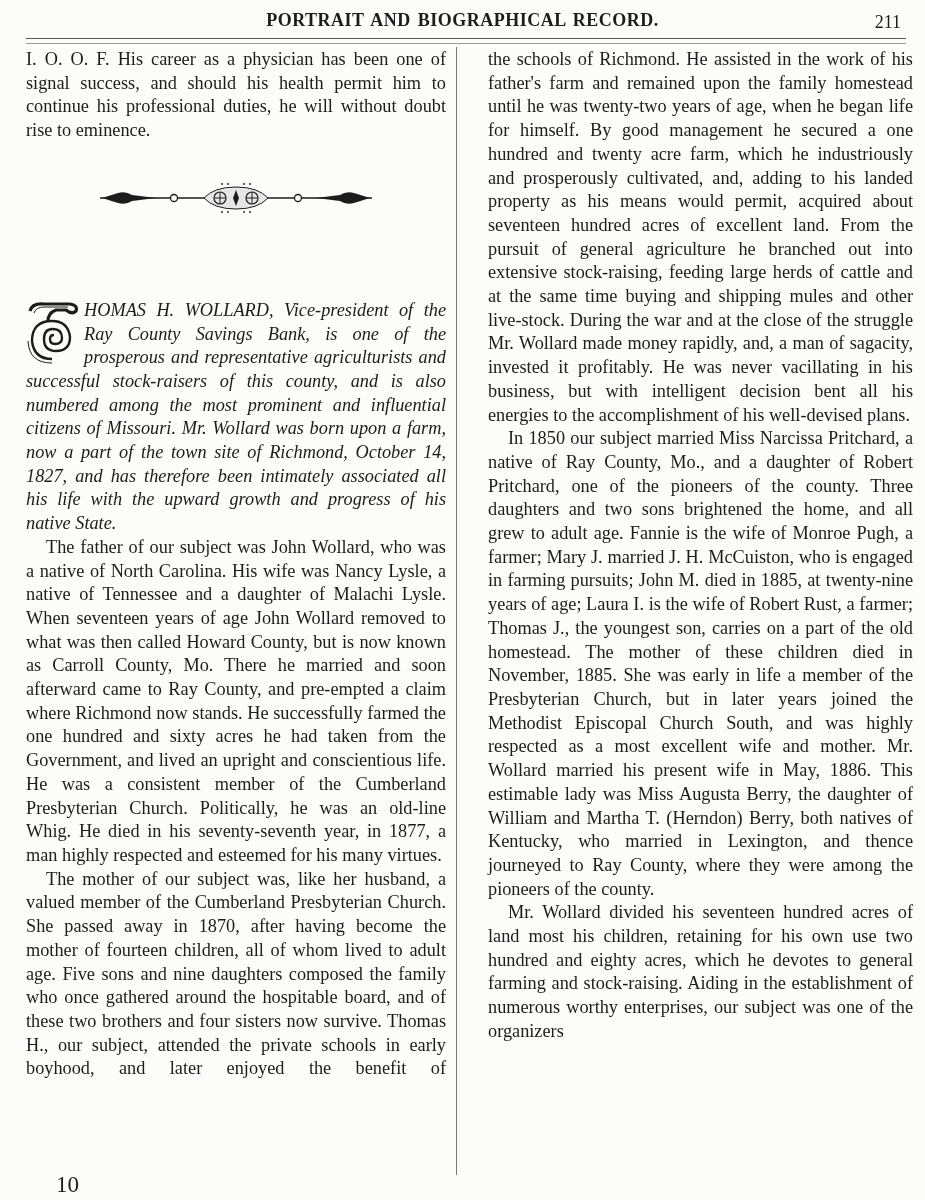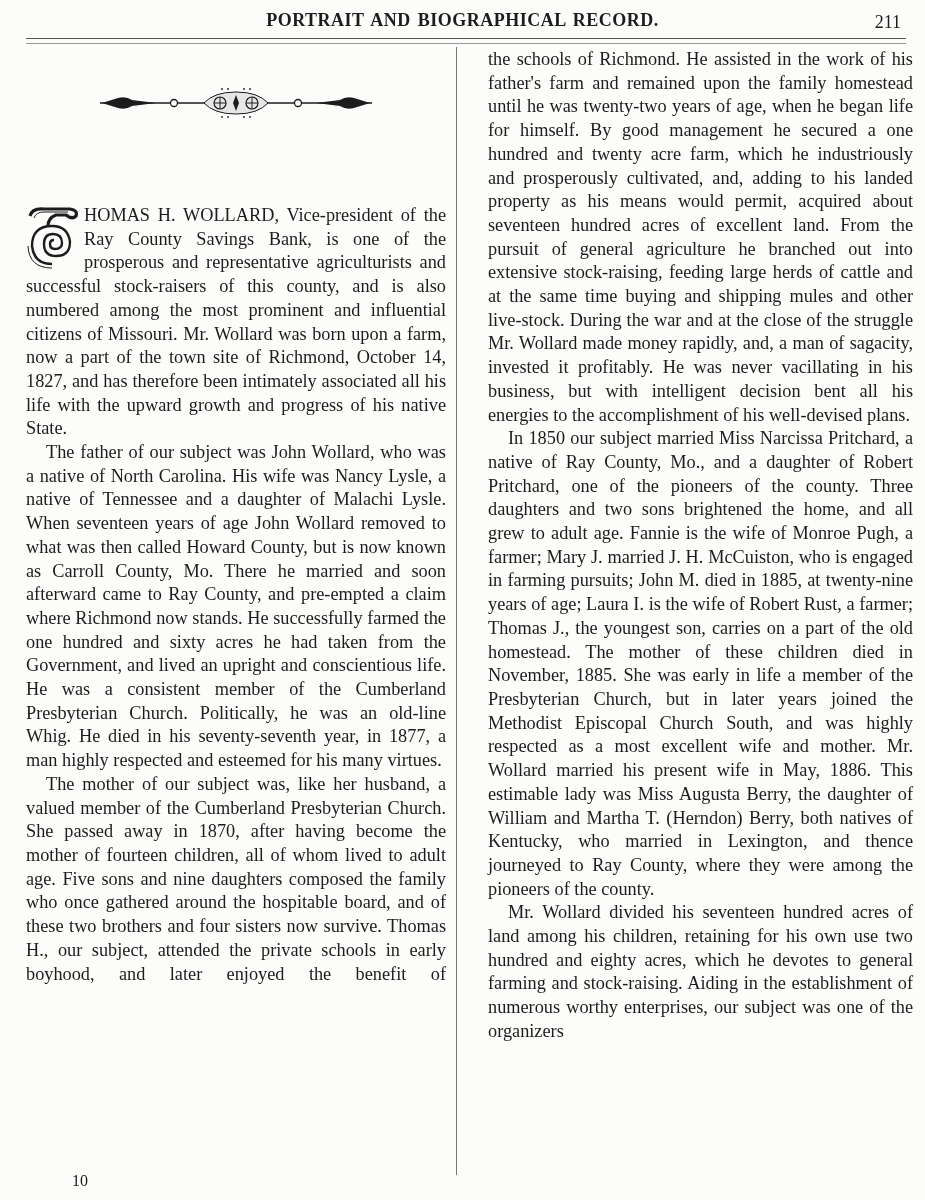--- a/index.html
+++ b/index.html
@@ -20,38 +20,39 @@
     .column { position: absolute; top: 48px; font-size: 18.3px; line-height: 23.7px; text-align: justify; }
     .col-left { left: 26px; width: 420px; }
     .col-right { left: 488px; width: 425px; }
     .column p { margin: 0; }
     .column p.indent { text-indent: 20px; }
     .column p.last { text-align-last: left; }
     .column p.justify-all { text-align-last: justify; font-family: Liberation Serif, serif; }
     .ornament { height: 110px; display: flex; align-items: center; justify-content: center; }
     .ornament svg { display: block; }
     .spacer { height: 46px; }
-    .dropcap-para { position: relative; }
+    .dropcap-para { position: relative; font-style: italic; }
     .dropcap {
       float: left; width: 52px; height: 64px; margin: 2px 6px 0 0;
     }
-    .footer-sig { position: absolute; left: 72px; top: 1172px; font-size: 16px; }
+    .footer-sig { position: absolute; left: 56px; top: 1172px; font-size: 23px; }
   </style>
 </head>
 <body>
 
 <div class="header">
   <div class="header-title">PORTRAIT AND BIOGRAPHICAL RECORD.</div>
   <div class="page-number">211</div>
 </div>
 <div class="rule r1"></div>
 <div class="rule r2"></div>
 <div class="col-divider"></div>
 
 <div class="column col-left">
+  <p class="last">I. O. O. F. His career as a physician has been one of signal success, and should his health permit him to continue his professional duties, he will without doubt rise to eminence.</p>
 
   <div class="ornament">
     <svg width="280" height="34" viewBox="0 0 280 34">
       <line x1="4" y1="17" x2="276" y2="17" stroke="#1c1c1c" stroke-width="1.5"></line>
       <path d="M6 17 L22 12 Q30 10 36 14 L60 17 L36 20 Q30 24 22 22 Z" fill="#1c1c1c"></path>
       <path d="M274 17 L258 12 Q250 10 244 14 L220 17 L244 20 Q250 24 258 22 Z" fill="#1c1c1c"></path>
       <circle cx="78" cy="17" r="3.5" fill="#fcfcfa" stroke="#1c1c1c" stroke-width="1.3"></circle>
       <circle cx="202" cy="17" r="3.5" fill="#fcfcfa" stroke="#1c1c1c" stroke-width="1.3"></circle>
       <path d="M108 17 Q118 6 140 6 Q162 6 172 17 Q162 28 140 28 Q118 28 108 17 Z" fill="#e6e6e6" stroke="#1c1c1c" stroke-width="1"></path>
       <circle cx="124" cy="17" r="6" fill="none" stroke="#1c1c1c" stroke-width="1.2"></circle>
@@ -79,16 +80,16 @@
       <path d="M26 62 Q3 62 2 40" fill="none" stroke="#1c1c1c" stroke-width="1"></path>
     </svg></span><span>HOMAS H. WOLLARD, Vice-president of the Ray County Savings Bank, is one of the prosperous and representative agriculturists and successful stock-raisers of this county, and is also numbered among the most prominent and influential citizens of Missouri. Mr. Wollard was born upon a farm, now a part of the town site of Richmond, October 14, 1827, and has therefore been intimately associated all his life with the upward growth and progress of his native State.</span></p>
 
   <p class="indent last">The father of our subject was John Wollard, who was a native of North Carolina. His wife was Nancy Lysle, a native of Tennessee and a daughter of Malachi Lysle. When seventeen years of age John Wollard removed to what was then called Howard County, but is now known as Carroll County, Mo. There he married and soon afterward came to Ray County, and pre-empted a claim where Richmond now stands. He successfully farmed the one hundred and sixty acres he had taken from the Government, and lived an upright and conscientious life. He was a consistent member of the Cumberland Presbyterian Church. Politically, he was an old-line Whig. He died in his seventy-seventh year, in 1877, a man highly respected and esteemed for his many virtues.</p>
   <p class="indent justify-all">The mother of our subject was, like her husband, a valued member of the Cumberland Presbyterian Church. She passed away in 1870, after having become the mother of fourteen children, all of whom lived to adult age. Five sons and nine daughters composed the family who once gathered around the hospitable board, and of these two brothers and four sisters now survive. Thomas H., our subject, attended the private schools in early boyhood, and later enjoyed the benefit of</p>
 </div>
 
 <div class="column col-right">
   <p class="last">the schools of Richmond. He assisted in the work of his father's farm and remained upon the family homestead until he was twenty-two years of age, when he began life for himself. By good management he secured a one hundred and twenty acre farm, which he industriously and prosperously cultivated, and, adding to his landed property as his means would permit, acquired about seventeen hundred acres of excellent land. From the pursuit of general agriculture he branched out into extensive stock-raising, feeding large herds of cattle and at the same time buying and shipping mules and other live-stock. During the war and at the close of the struggle Mr. Wollard made money rapidly, and, a man of sagacity, invested it profitably. He was never vacillating in his business, but with intelligent decision bent all his energies to the accomplishment of his well-devised plans.</p>
   <p class="indent last">In 1850 our subject married Miss Narcissa Pritchard, a native of Ray County, Mo., and a daughter of Robert Pritchard, one of the pioneers of the county. Three daughters and two sons brightened the home, and all grew to adult age. Fannie is the wife of Monroe Pugh, a farmer; Mary J. married J. H. McCuiston, who is engaged in farming pursuits; John M. died in 1885, at twenty-nine years of age; Laura I. is the wife of Robert Rust, a farmer; Thomas J., the youngest son, carries on a part of the old homestead. The mother of these children died in November, 1885. She was early in life a member of the Presbyterian Church, but in later years joined the Methodist Episcopal Church South, and was highly respected as a most excellent wife and mother. Mr. Wollard married his present wife in May, 1886. This estimable lady was Miss Augusta Berry, the daughter of William and Martha T. (Herndon) Berry, both natives of Kentucky, who married in Lexington, and thence journeyed to Ray County, where they were among the pioneers of the county.</p>
-  <p class="indent justify-all">Mr. Wollard divided his seventeen hundred acres of land among his children, retaining for his own use two hundred and eighty acres, which he devotes to general farming and stock-raising. Aiding in the establishment of numerous worthy enterprises, our subject was one of the organizers</p>
+  <p class="indent justify-all">Mr. Wollard divided his seventeen hundred acres of land most his children, retaining for his own use two hundred and eighty acres, which he devotes to general farming and stock-raising. Aiding in the establishment of numerous worthy enterprises, our subject was one of the organizers</p>
 </div>
 
 <div class="footer-sig">10</div>
 
 </body></html>

